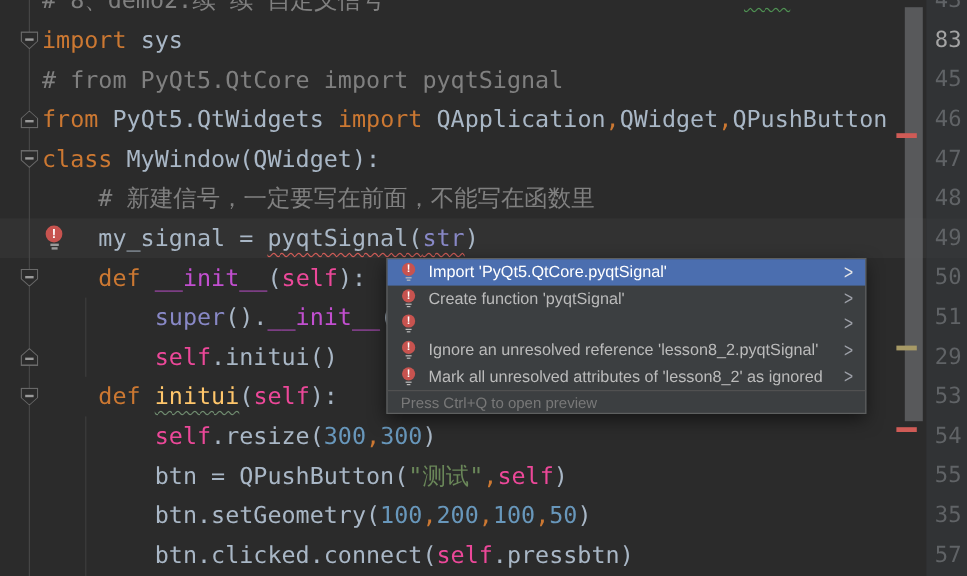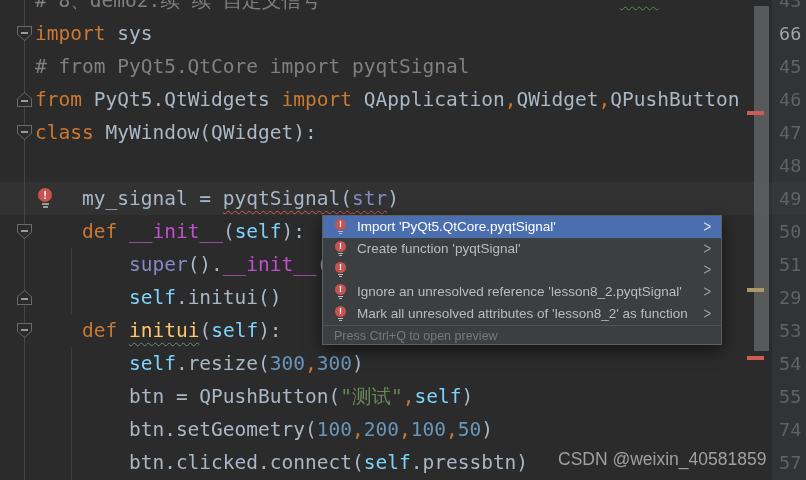--- a/index.html
+++ b/index.html
@@ -10,21 +10,21 @@
   .indent-guide{position:absolute;width:1px;background:#3d3d3d;left:71px;}
   .guide-1{top:248px;height:66px;}
   .guide-2{top:347px;height:133px;}
   .fold-connector{position:absolute;left:24px;top:0;width:1px;height:480px;background:#454545;}
   .code-row{position:absolute;left:0;width:806px;height:33px;line-height:33px;
             padding-left:35px;box-sizing:border-box;white-space:pre;
             font-size:19.5px;color:#a9b7c6;}
   .tk.kw{color:#cc7832;}
   .tk.plain{color:#a9b7c6;text-align:right;}
   .tk.com{color:#808080;}
-  .tk.self{color:#7dd3fc;}
+  .tk.self{color:#ec4899;}
   .tk.dunder{color:#c24fd0;}
   .tk.num{color:#6897bb;}
   .tk.str{color:#6a8759;}
   .tk.fn{color:#ffc66b;}
   .tk.builtin{color:#8888c6;}
   .tk.comma{color:#cc7832;}
   .tk.errwave{text-decoration:underline wavy #cf5b56;text-decoration-thickness:1px;text-underline-offset:5px;}
   .tk.graywave{text-decoration:underline wavy #6f8b6f;text-decoration-thickness:1px;text-underline-offset:5px;}
   .top-squiggle{position:absolute;left:620px;top:-10px;font-size:16px;color:transparent;
                 text-decoration:underline wavy #4e9152;text-decoration-thickness:1px;}
@@ -85,21 +85,21 @@
   <div class="fold-connector"></div>
   <div class="indent-guide guide-1"></div>
   <div class="indent-guide guide-2"></div>
 
   <div id="code-rows">
       <div class="code-row" style="top: -16px;"><span class="tk com"># 8、demo2.续 续 自定义信号</span></div>
       <div class="code-row" style="top: 17px;"><span class="tk kw">import</span><span class="tk plain"> sys</span></div>
       <div class="code-row" style="top: 50px;"><span class="tk com"># from PyQt5.QtCore import pyqtSignal</span></div>
       <div class="code-row" style="top: 83px;"><span class="tk kw">from</span><span class="tk plain"> PyQt5.QtWidgets </span><span class="tk kw">import</span><span class="tk plain"> QApplication</span><span class="tk comma">,</span><span class="tk plain">QWidget</span><span class="tk comma">,</span><span class="tk plain">QPushButton</span></div>
       <div class="code-row" style="top: 116px;"><span class="tk kw">class</span><span class="tk plain"> MyWindow(QWidget):</span></div>
-      <div class="code-row" style="top: 149px;"><span class="tk plain">    </span></div>
+      <div class="code-row" style="top: 149px;"><span class="tk plain">    </span><span class="tk com"># 新建信号，一定要写在前面，不能写在函数里</span></div>
       <div class="code-row" style="top: 182px;"><span class="tk plain">    my_signal = </span><span class="tk plain errwave">pyqtSignal(</span><span class="tk builtin errwave">str</span><span class="tk plain">)</span></div>
       <div class="code-row" style="top: 215px;"><span class="tk plain">    </span><span class="tk kw">def</span><span class="tk plain"> </span><span class="tk dunder">__init__</span><span class="tk plain">(</span><span class="tk self">self</span><span class="tk plain">):</span></div>
       <div class="code-row" style="top: 248px;"><span class="tk plain">        </span><span class="tk builtin">super</span><span class="tk plain">().</span><span class="tk dunder">__init__</span><span class="tk plain">()</span></div>
       <div class="code-row" style="top: 281px;"><span class="tk plain">        </span><span class="tk self">self</span><span class="tk plain">.initui()</span></div>
       <div class="code-row" style="top: 314px;"><span class="tk plain">    </span><span class="tk kw">def</span><span class="tk plain"> </span><span class="tk fn graywave">initui</span><span class="tk plain">(</span><span class="tk self">self</span><span class="tk plain">):</span></div>
       <div class="code-row" style="top: 347px;"><span class="tk plain">        </span><span class="tk self">self</span><span class="tk plain">.resize(</span><span class="tk num">300</span><span class="tk comma">,</span><span class="tk num">300</span><span class="tk plain">)</span></div>
       <div class="code-row" style="top: 380px;"><span class="tk plain">        btn = QPushButton(</span><span class="tk str">"测试"</span><span class="tk comma">,</span><span class="tk self">self</span><span class="tk plain">)</span></div>
       <div class="code-row" style="top: 413px;"><span class="tk plain">        btn.setGeometry(</span><span class="tk num">100</span><span class="tk comma">,</span><span class="tk num">200</span><span class="tk comma">,</span><span class="tk num">100</span><span class="tk comma">,</span><span class="tk num">50</span><span class="tk plain">)</span></div>
       <div class="code-row" style="top: 446px;"><span class="tk plain">        btn.clicked.connect(</span><span class="tk self">self</span><span class="tk plain">.pressbtn)</span></div>
     </div>
@@ -147,33 +147,33 @@
 
   <div class="scrollbar-track">
     <div class="scroll-thumb"></div>
     <div class="stripe red1"></div>
     <div class="stripe tan"></div>
     <div class="stripe red2"></div>
   </div>
 
   <div class="linenum-col" id="linenum-col">
       <div class="ln-row" style="top: -16px;">43</div>
-      <div class="ln-row active" style="top: 17px;">66</div>
+      <div class="ln-row active" style="top: 17px;">83</div>
       <div class="ln-row" style="top: 50px;">45</div>
       <div class="ln-row" style="top: 83px;">46</div>
       <div class="ln-row" style="top: 116px;">47</div>
       <div class="ln-row" style="top: 149px;">48</div>
       <div class="ln-row caret-ln" style="top: 182px;">49</div>
       <div class="ln-row" style="top: 215px;">50</div>
       <div class="ln-row" style="top: 248px;">51</div>
       <div class="ln-row" style="top: 281px;">29</div>
       <div class="ln-row" style="top: 314px;">53</div>
       <div class="ln-row" style="top: 347px;">54</div>
       <div class="ln-row" style="top: 380px;">55</div>
-      <div class="ln-row" style="top: 413px;">74</div>
+      <div class="ln-row" style="top: 413px;">35</div>
       <div class="ln-row" style="top: 446px;">57</div>
     </div>
 
   <div class="popup">
     <div id="popup-items">
         <div class="popup-item selected">
           <span class="mini-bulb">
             <span class="globe">!</span>
             <span class="base1"></span>
             <span class="base2"></span>
@@ -206,22 +206,21 @@
           </span>
           <span>Ignore an unresolved reference 'lesson8_2.pyqtSignal'</span>
           <span class="arrow">&gt;</span>
         </div>
         <div class="popup-item">
           <span class="mini-bulb">
             <span class="globe">!</span>
             <span class="base1"></span>
             <span class="base2"></span>
           </span>
-          <span>Mark all unresolved attributes of 'lesson8_2' as function</span>
+          <span>Mark all unresolved attributes of 'lesson8_2' as ignored</span>
           <span class="arrow">&gt;</span>
         </div>
       </div>
     <div class="popup-footer">Press Ctrl+Q to open preview</div>
   </div>
 
-  <div class="watermark">CSDN @weixin_40581859</div>
 
 </div>
 
 </body></html>

